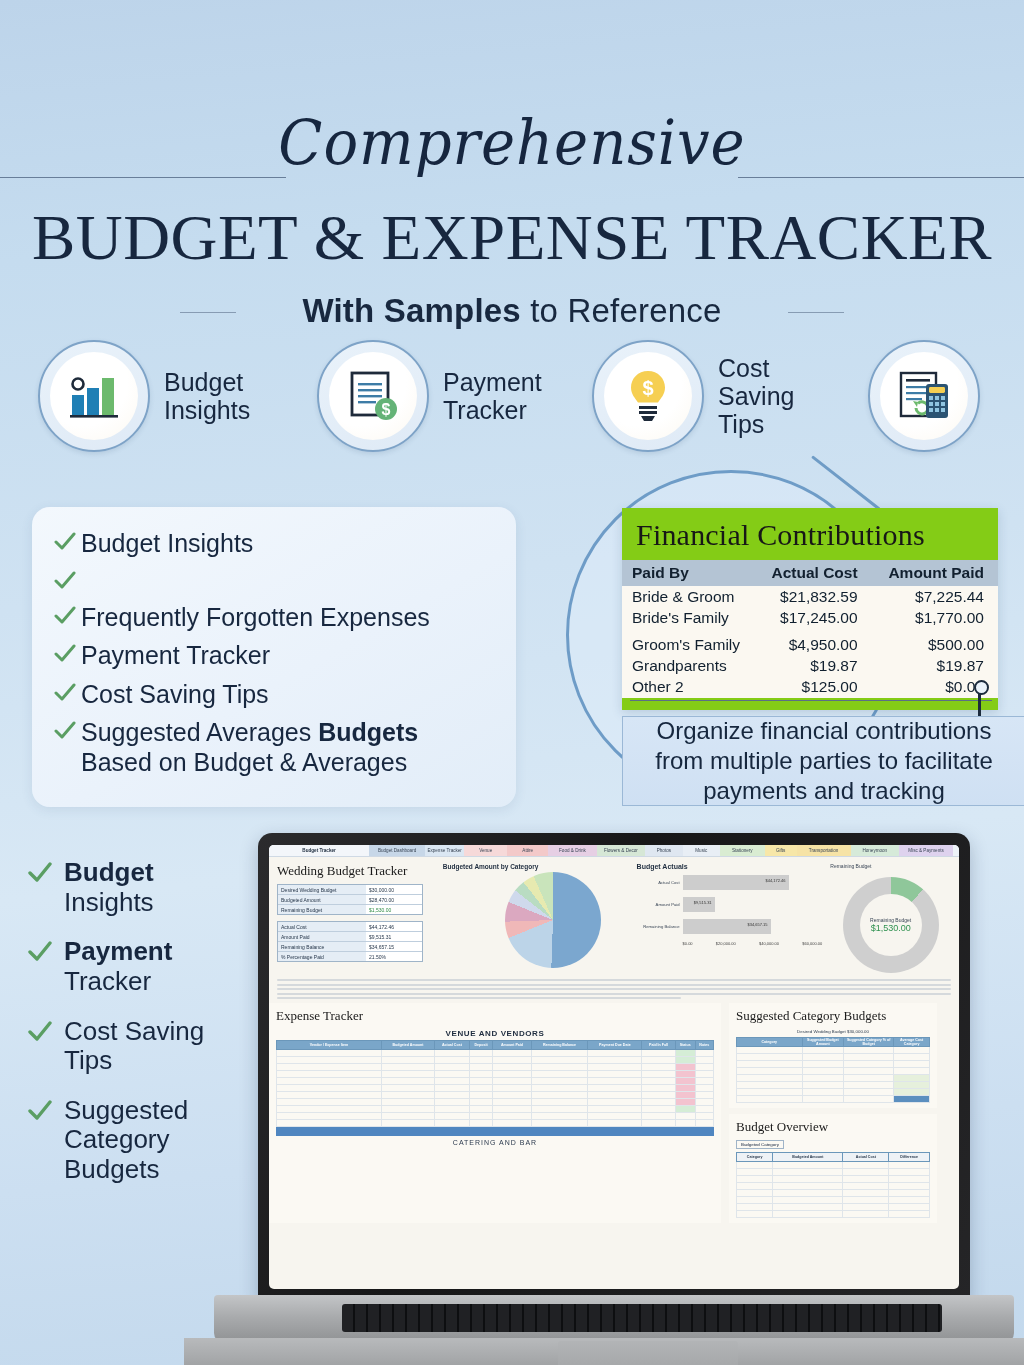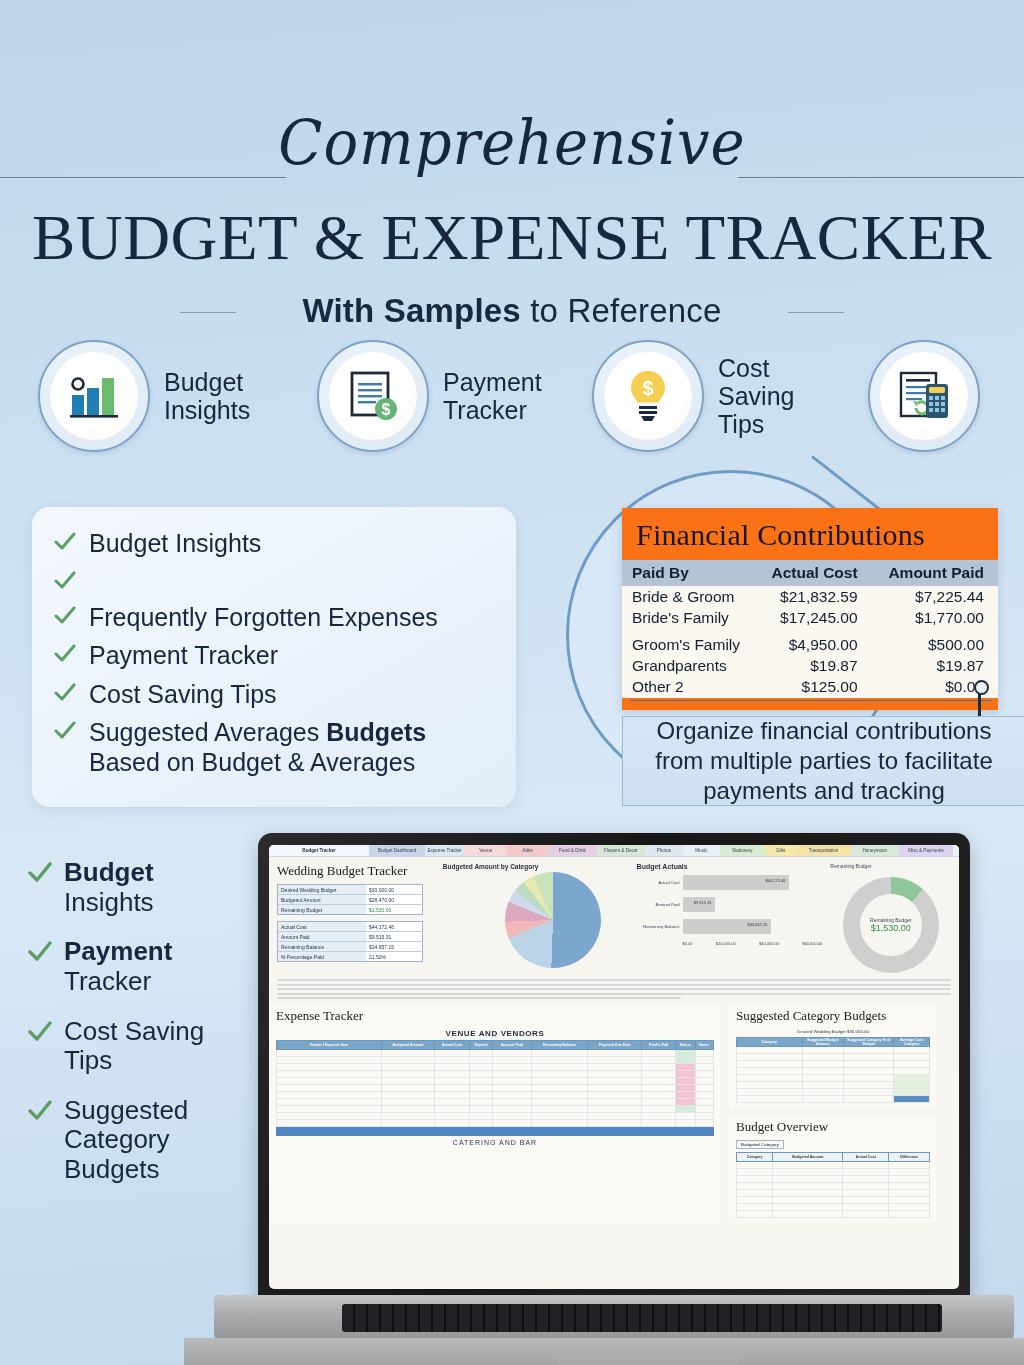--- a/index.html
+++ b/index.html
@@ -76,30 +76,30 @@
   }
 
   
   .check-card {
     position: absolute; left: 32px; top: 507px; width: 484px; height: 300px;
     background: linear-gradient(150deg, #f3f8fd 0%, #eaf2fb 55%, #e2edf8 100%);
     border-radius: 18px;
     box-shadow: 0 3px 12px rgba(45,75,115,.10);
     padding: 22px 20px 10px 22px;
   }
-  .ck-row { display: flex; align-items: flex-start; gap: 13px; margin-bottom: 9px; }
+  .ck-row { display: flex; align-items: flex-start; gap: 5px; margin-bottom: 9px; }
   .ck-mark { flex: none; width: 22px; height: 26px; position: relative; top: 3px; }
   .ck-text { font-size: 25px; line-height: 1.18; color: #17273f; font-weight: 400; }
   .ck-text b { font-weight: 700; }
   .ck-sub { font-size: 25px; line-height: 1.18; color: #17273f; }
 
   
   .fin-card {
     position: absolute; left: 622px; top: 508px; width: 376px; height: 202px;
-    background: #f97316;
+    background: #84cc16;
     box-shadow: 0 3px 10px rgba(40,70,110,.18);
   }
   .fin-title {
     font-family: "Liberation Serif", serif; font-size: 30px; color: #171717;
     padding: 10px 0 8px 14px; letter-spacing: .2px;
   }
   .fin-table { width: 100%; border-collapse: collapse; background: #fbf8f1; }
   .fin-table th {
     background: #b4c4d4; color: #12202f; font-size: 15.5px; font-weight: 700;
     text-align: left; padding: 4px 8px 4px 10px;

